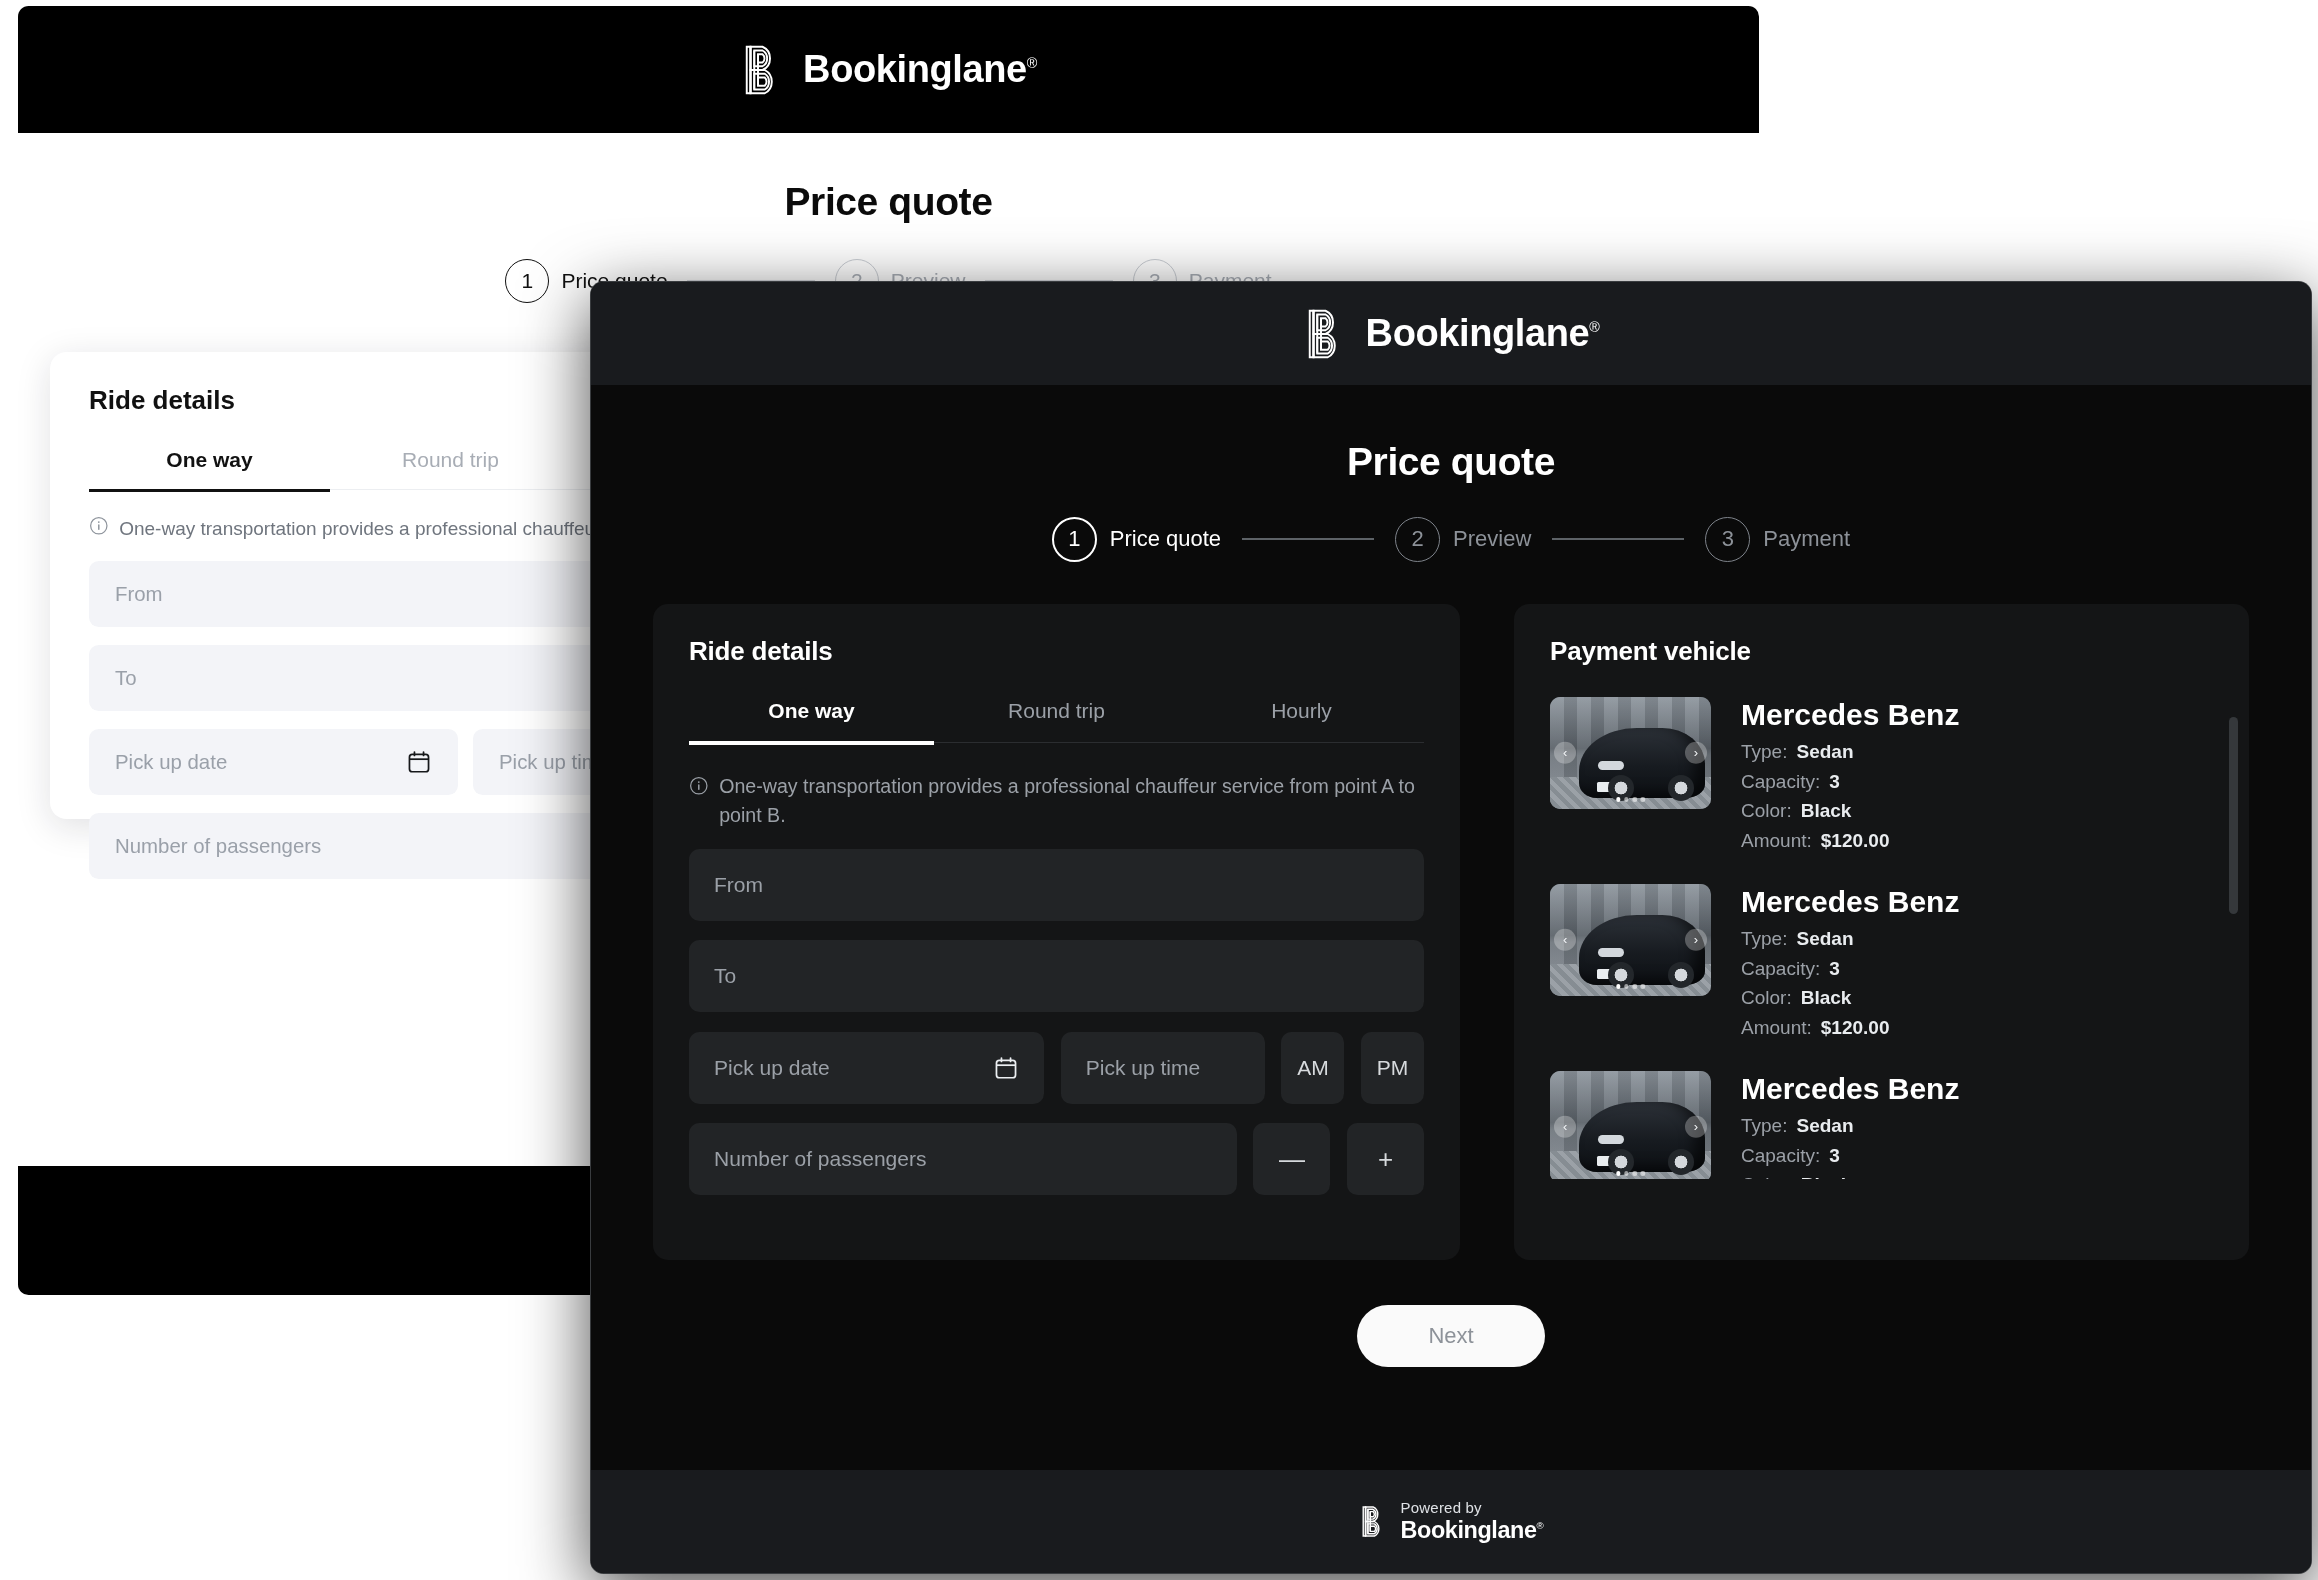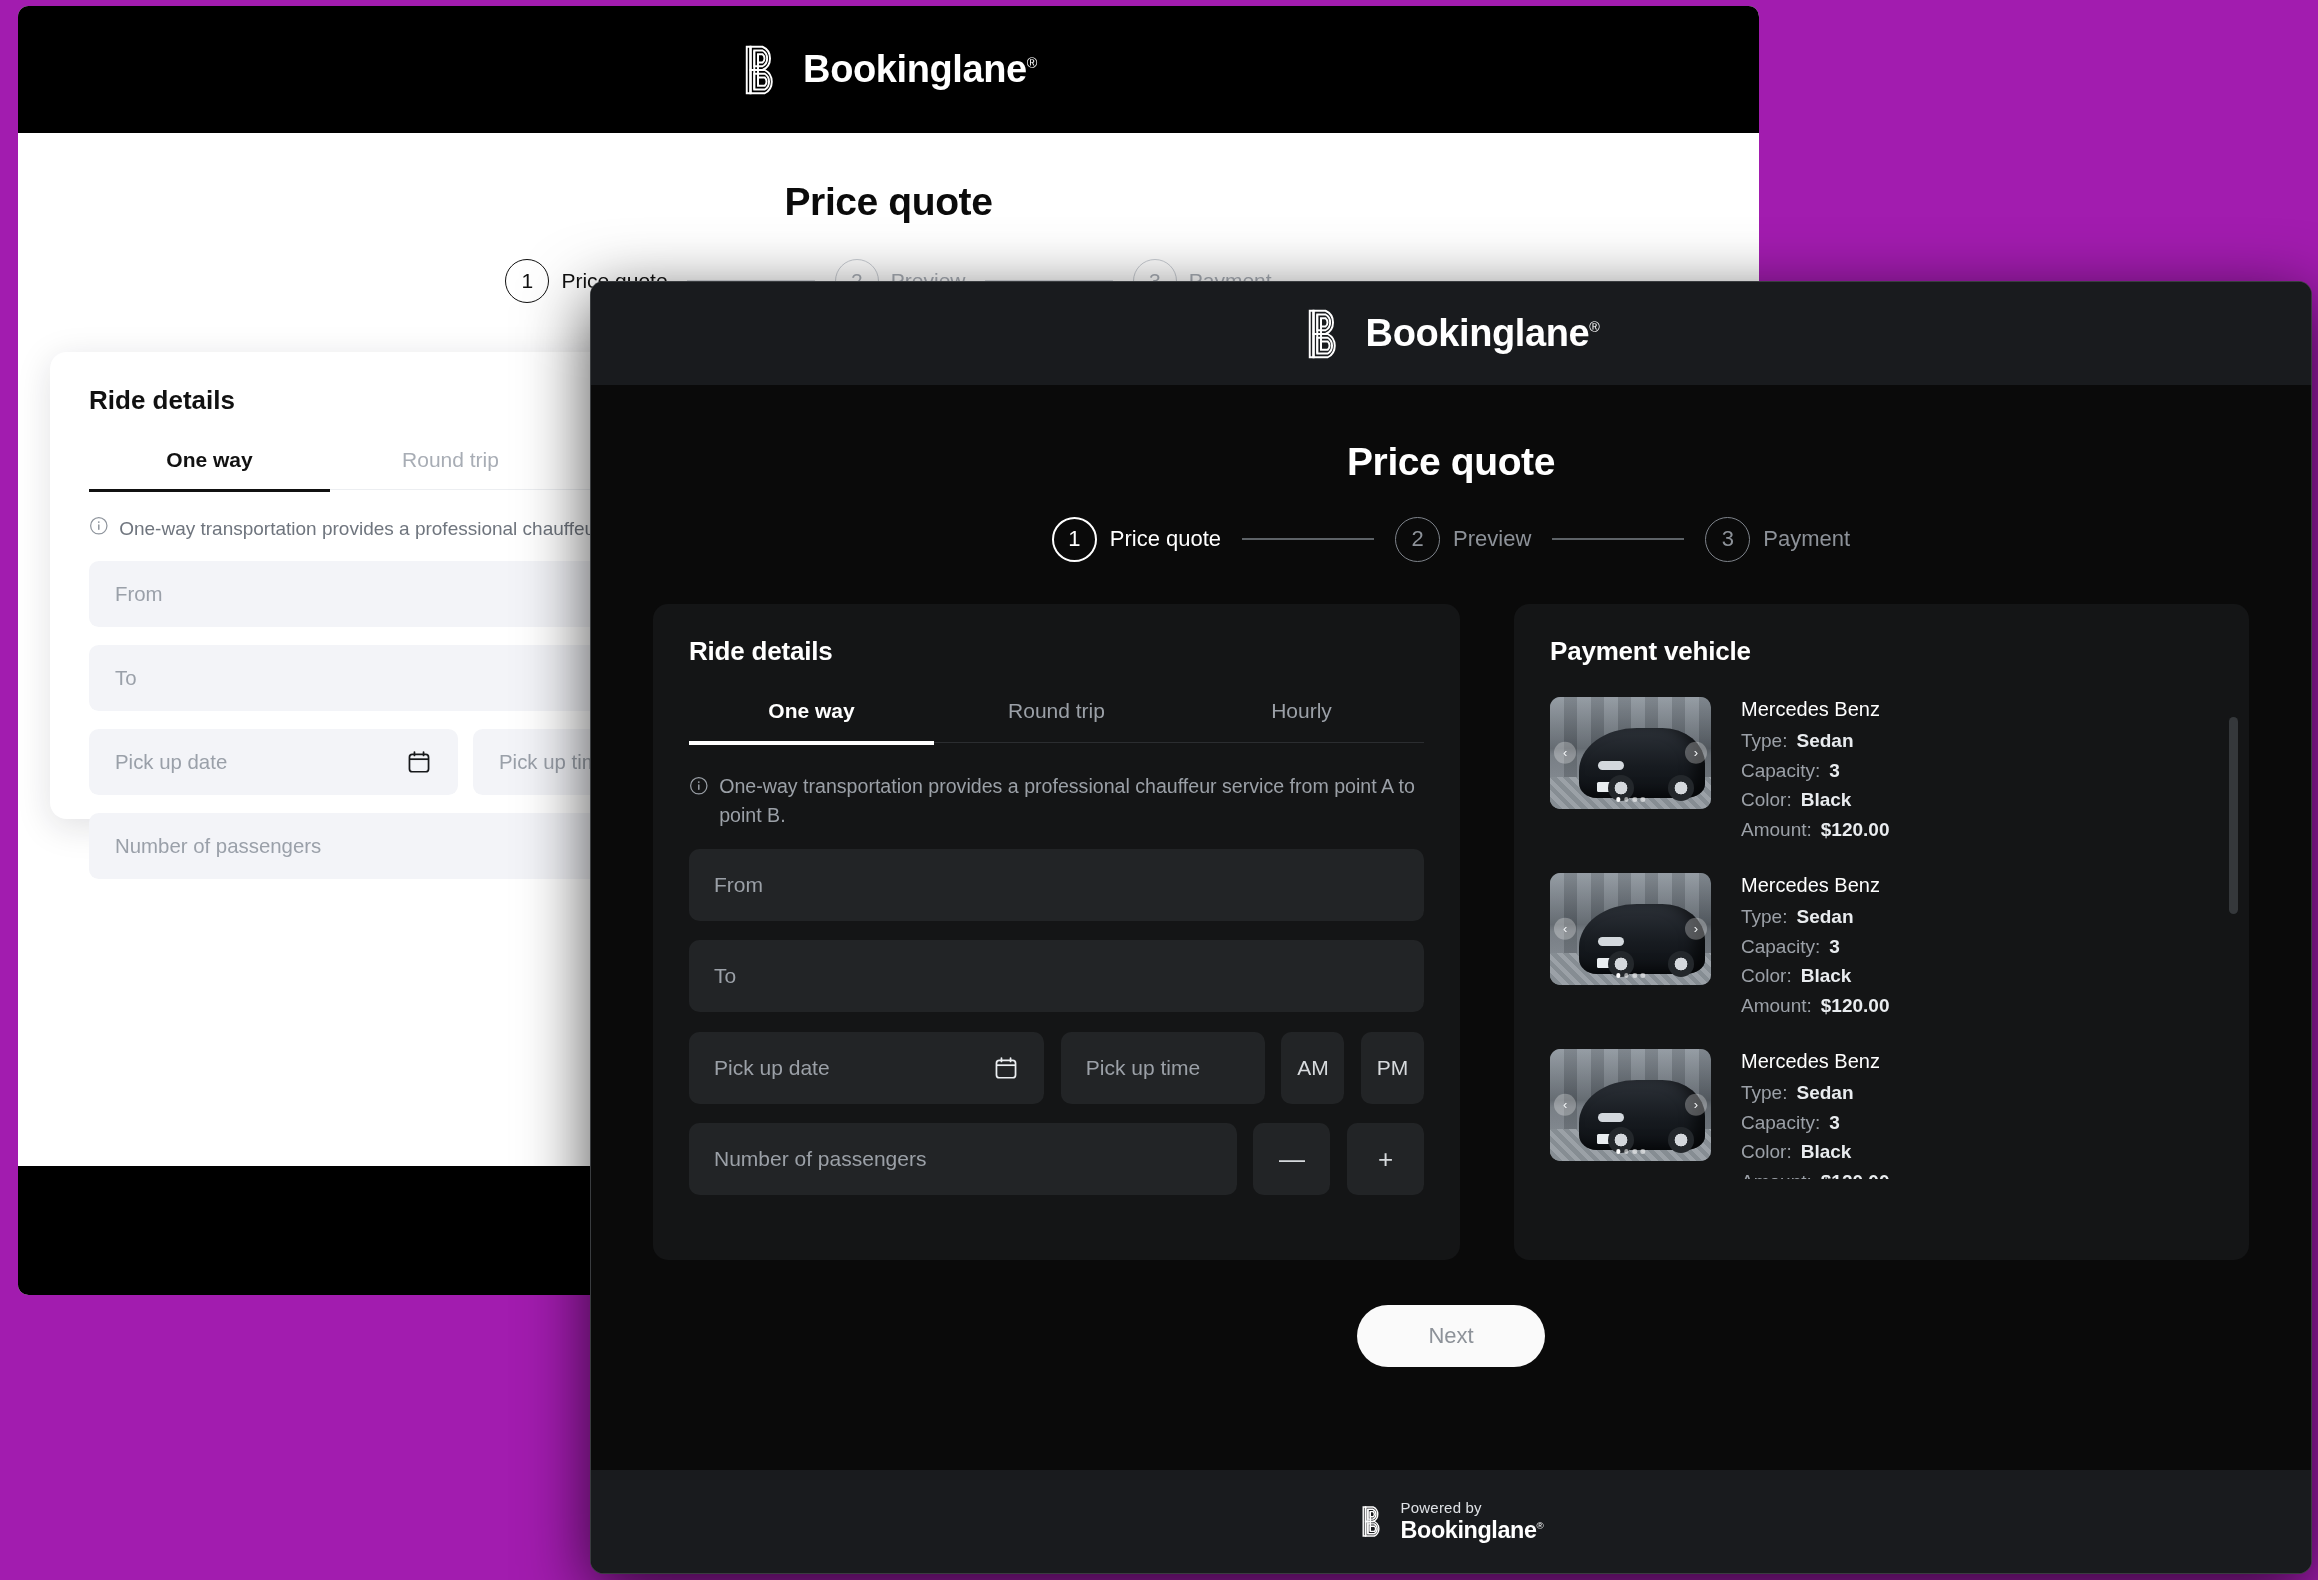--- a/index.html
+++ b/index.html
@@ -2,21 +2,21 @@
 <html style="font-size:12px"><head>
 <meta charset="utf-8">
 <style>
   * { box-sizing: border-box; margin: 0; padding: 0; }
   html, body {
     width: 2319px; height: 1581px;
     background: #000000;
     font-family: "Liberation Sans", sans-serif;
     overflow: hidden;
   }
-  #stage { position: relative; width: 2319px; height: 1581px; background: #a21caf; }
+  #stage { position: relative; width: 2319px; height: 1581px; background: #ffffff; }
 
   
   .bg-window {
     position: absolute; left: 18px; top: 6px;
     width: 1741px; height: 1289px;
     background: #ffffff;
     border-radius: 10.6px;
     overflow: hidden;
   }
   .bg-header {
@@ -211,21 +211,21 @@
   .thumb-arrow.left { left: 3.8px; }
   .thumb-arrow.right { right: 3.8px; }
   .thumb-dots {
     position: absolute; bottom: 6.8px; left: 50%; transform: translateX(-50%);
     display: flex; gap: 3.8px;
   }
   .thumb-dots i { width: 4.5px; height: 4.5px; border-radius: 50%; background: rgba(255,255,255,.55); display:block; }
   .thumb-dots i.on { background: #ffffff; }
 
   .veh-info { padding-top: 1.5px; }
-  .veh-name { font-size: 20px; color: #ffffff; font-weight: 400; margin-bottom: 9px; }
+  .veh-name { font-size: 30px; color: #ffffff; font-weight: 700; margin-bottom: 9px; }
   .veh-row { font-size: 19px; color: #9ba0a7; margin-top: 7.5px; display: flex; gap: 9px; }
   .veh-row b { color: #e9ecef; font-weight: 700; }
 
   .veh-scroll {
     position: absolute; right: 10.6px; top: 113px;
     width: 9.8px; height: 400px; border-radius: 5.3px; background: transparent;
   }
   .veh-scroll i {
     display: block; width: 9.8px; height: 197px; border-radius: 5.3px; background: #35383b;
   }

